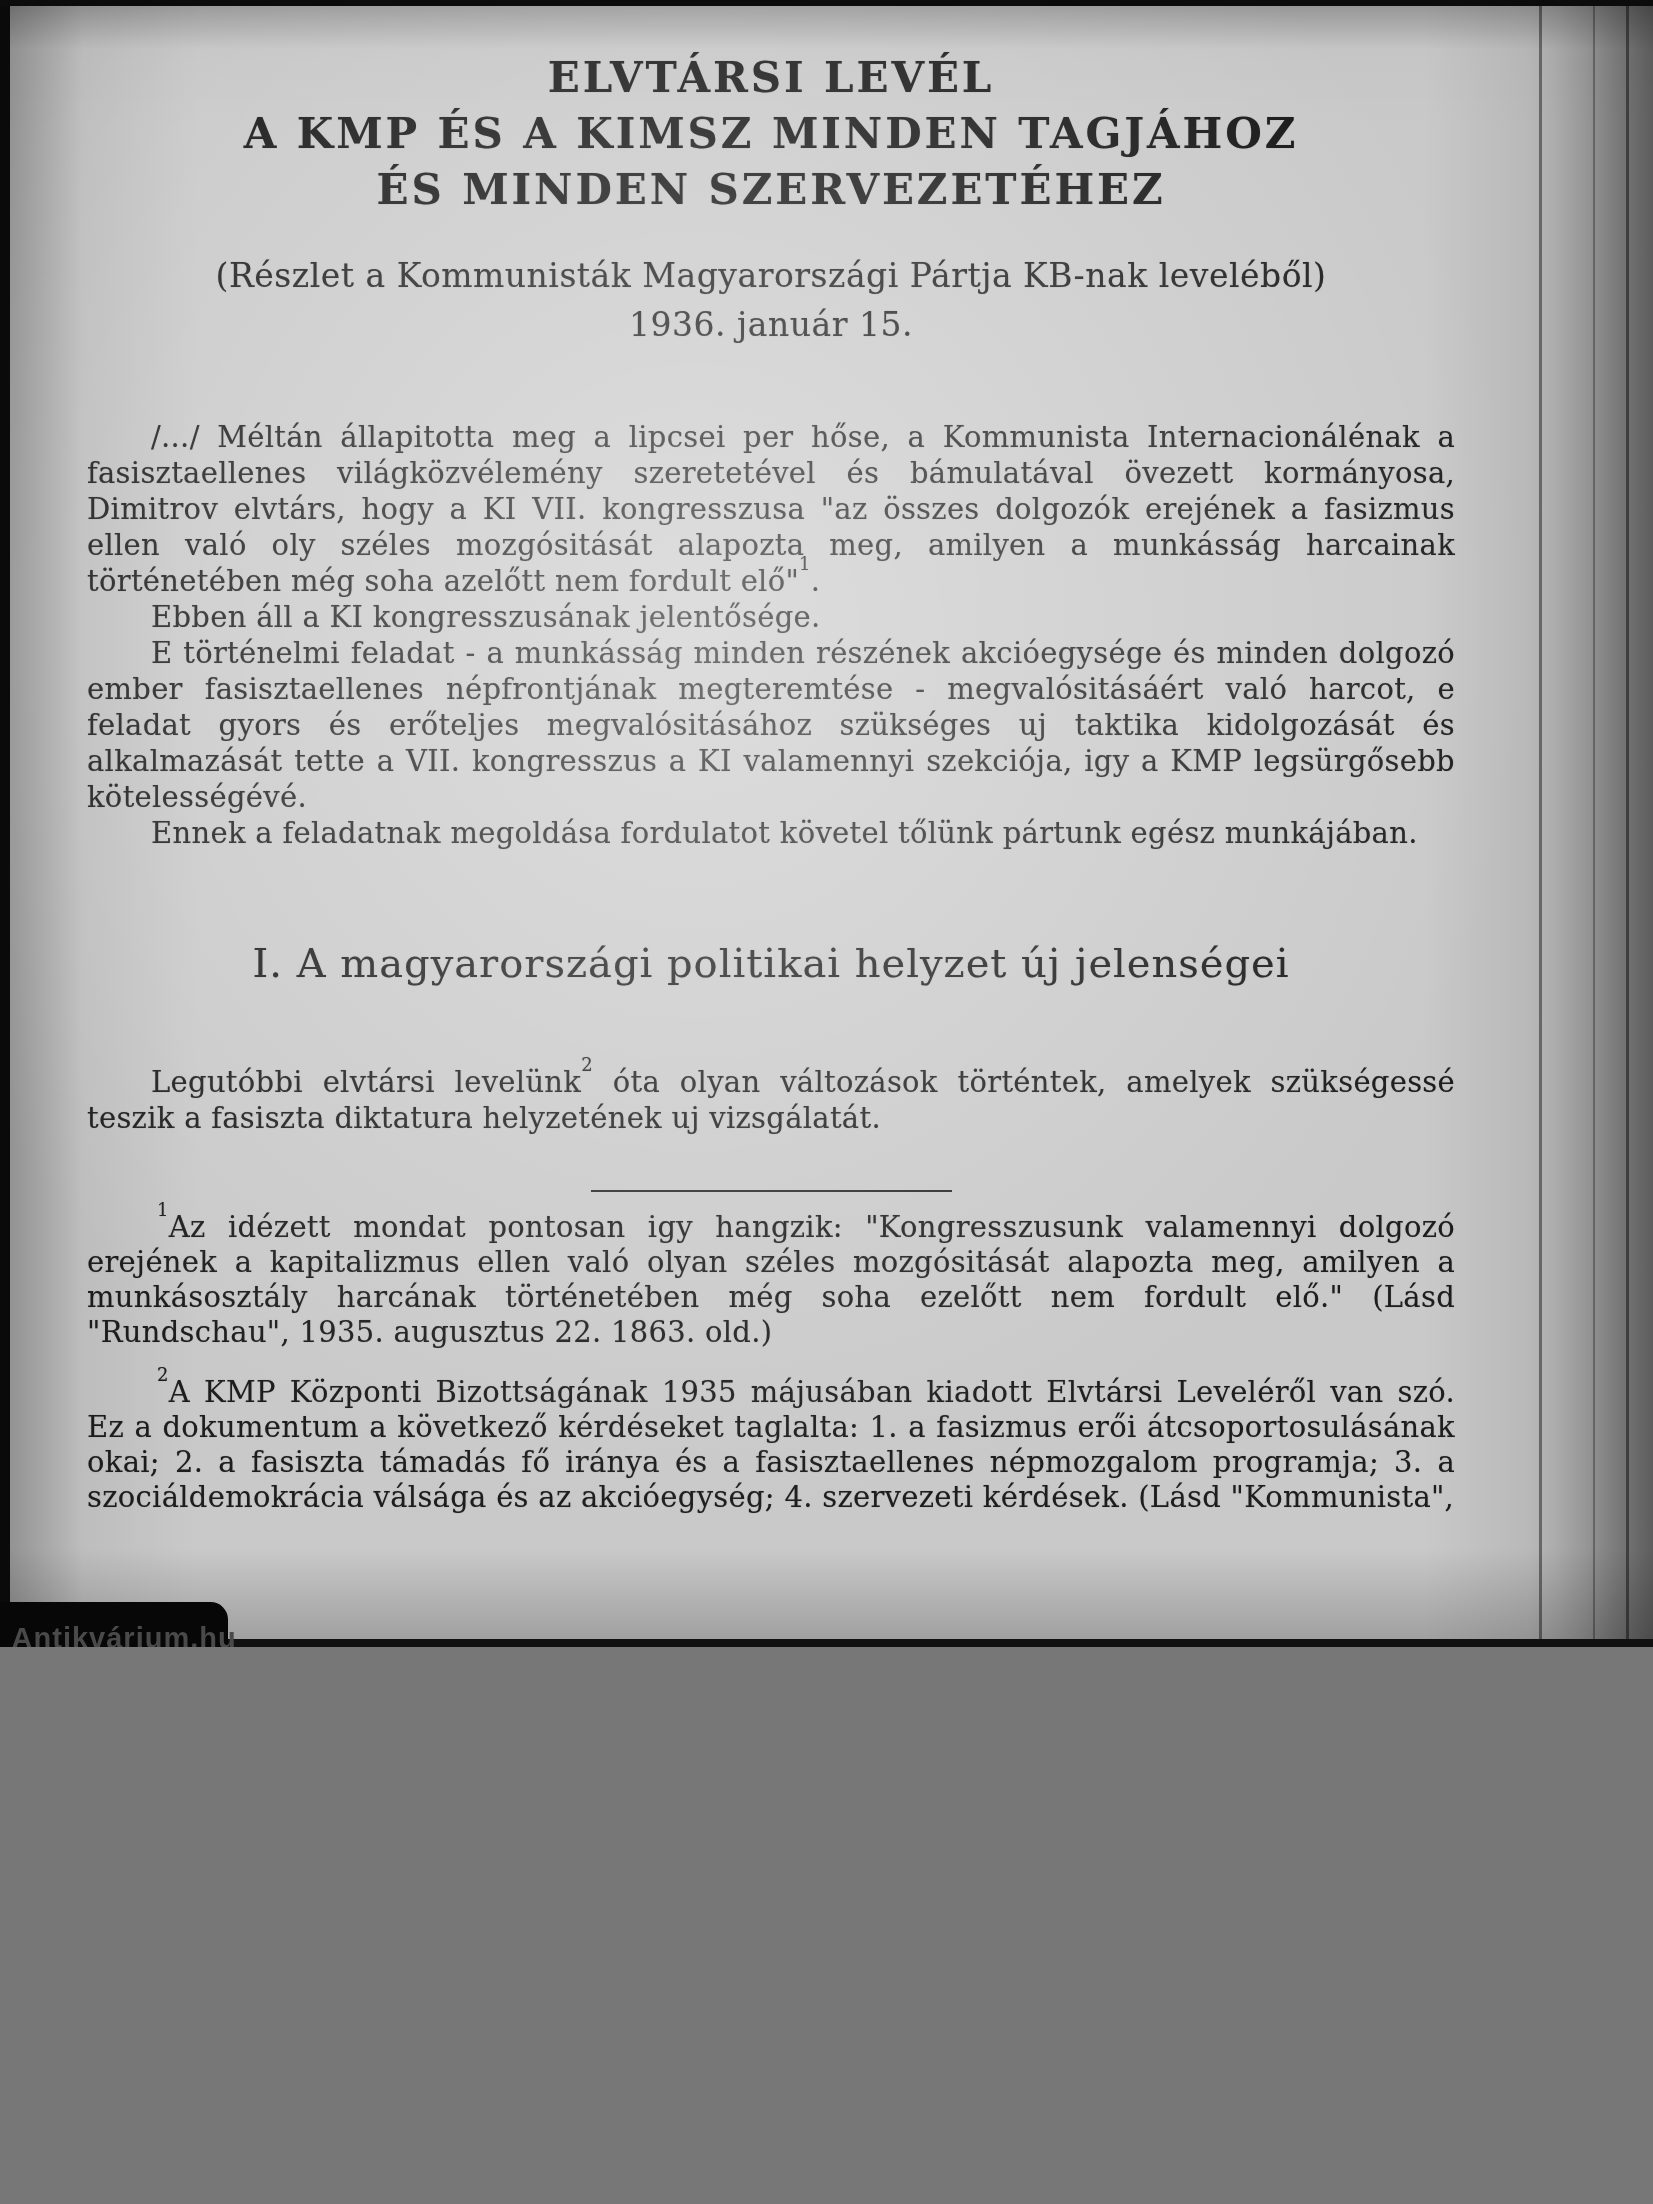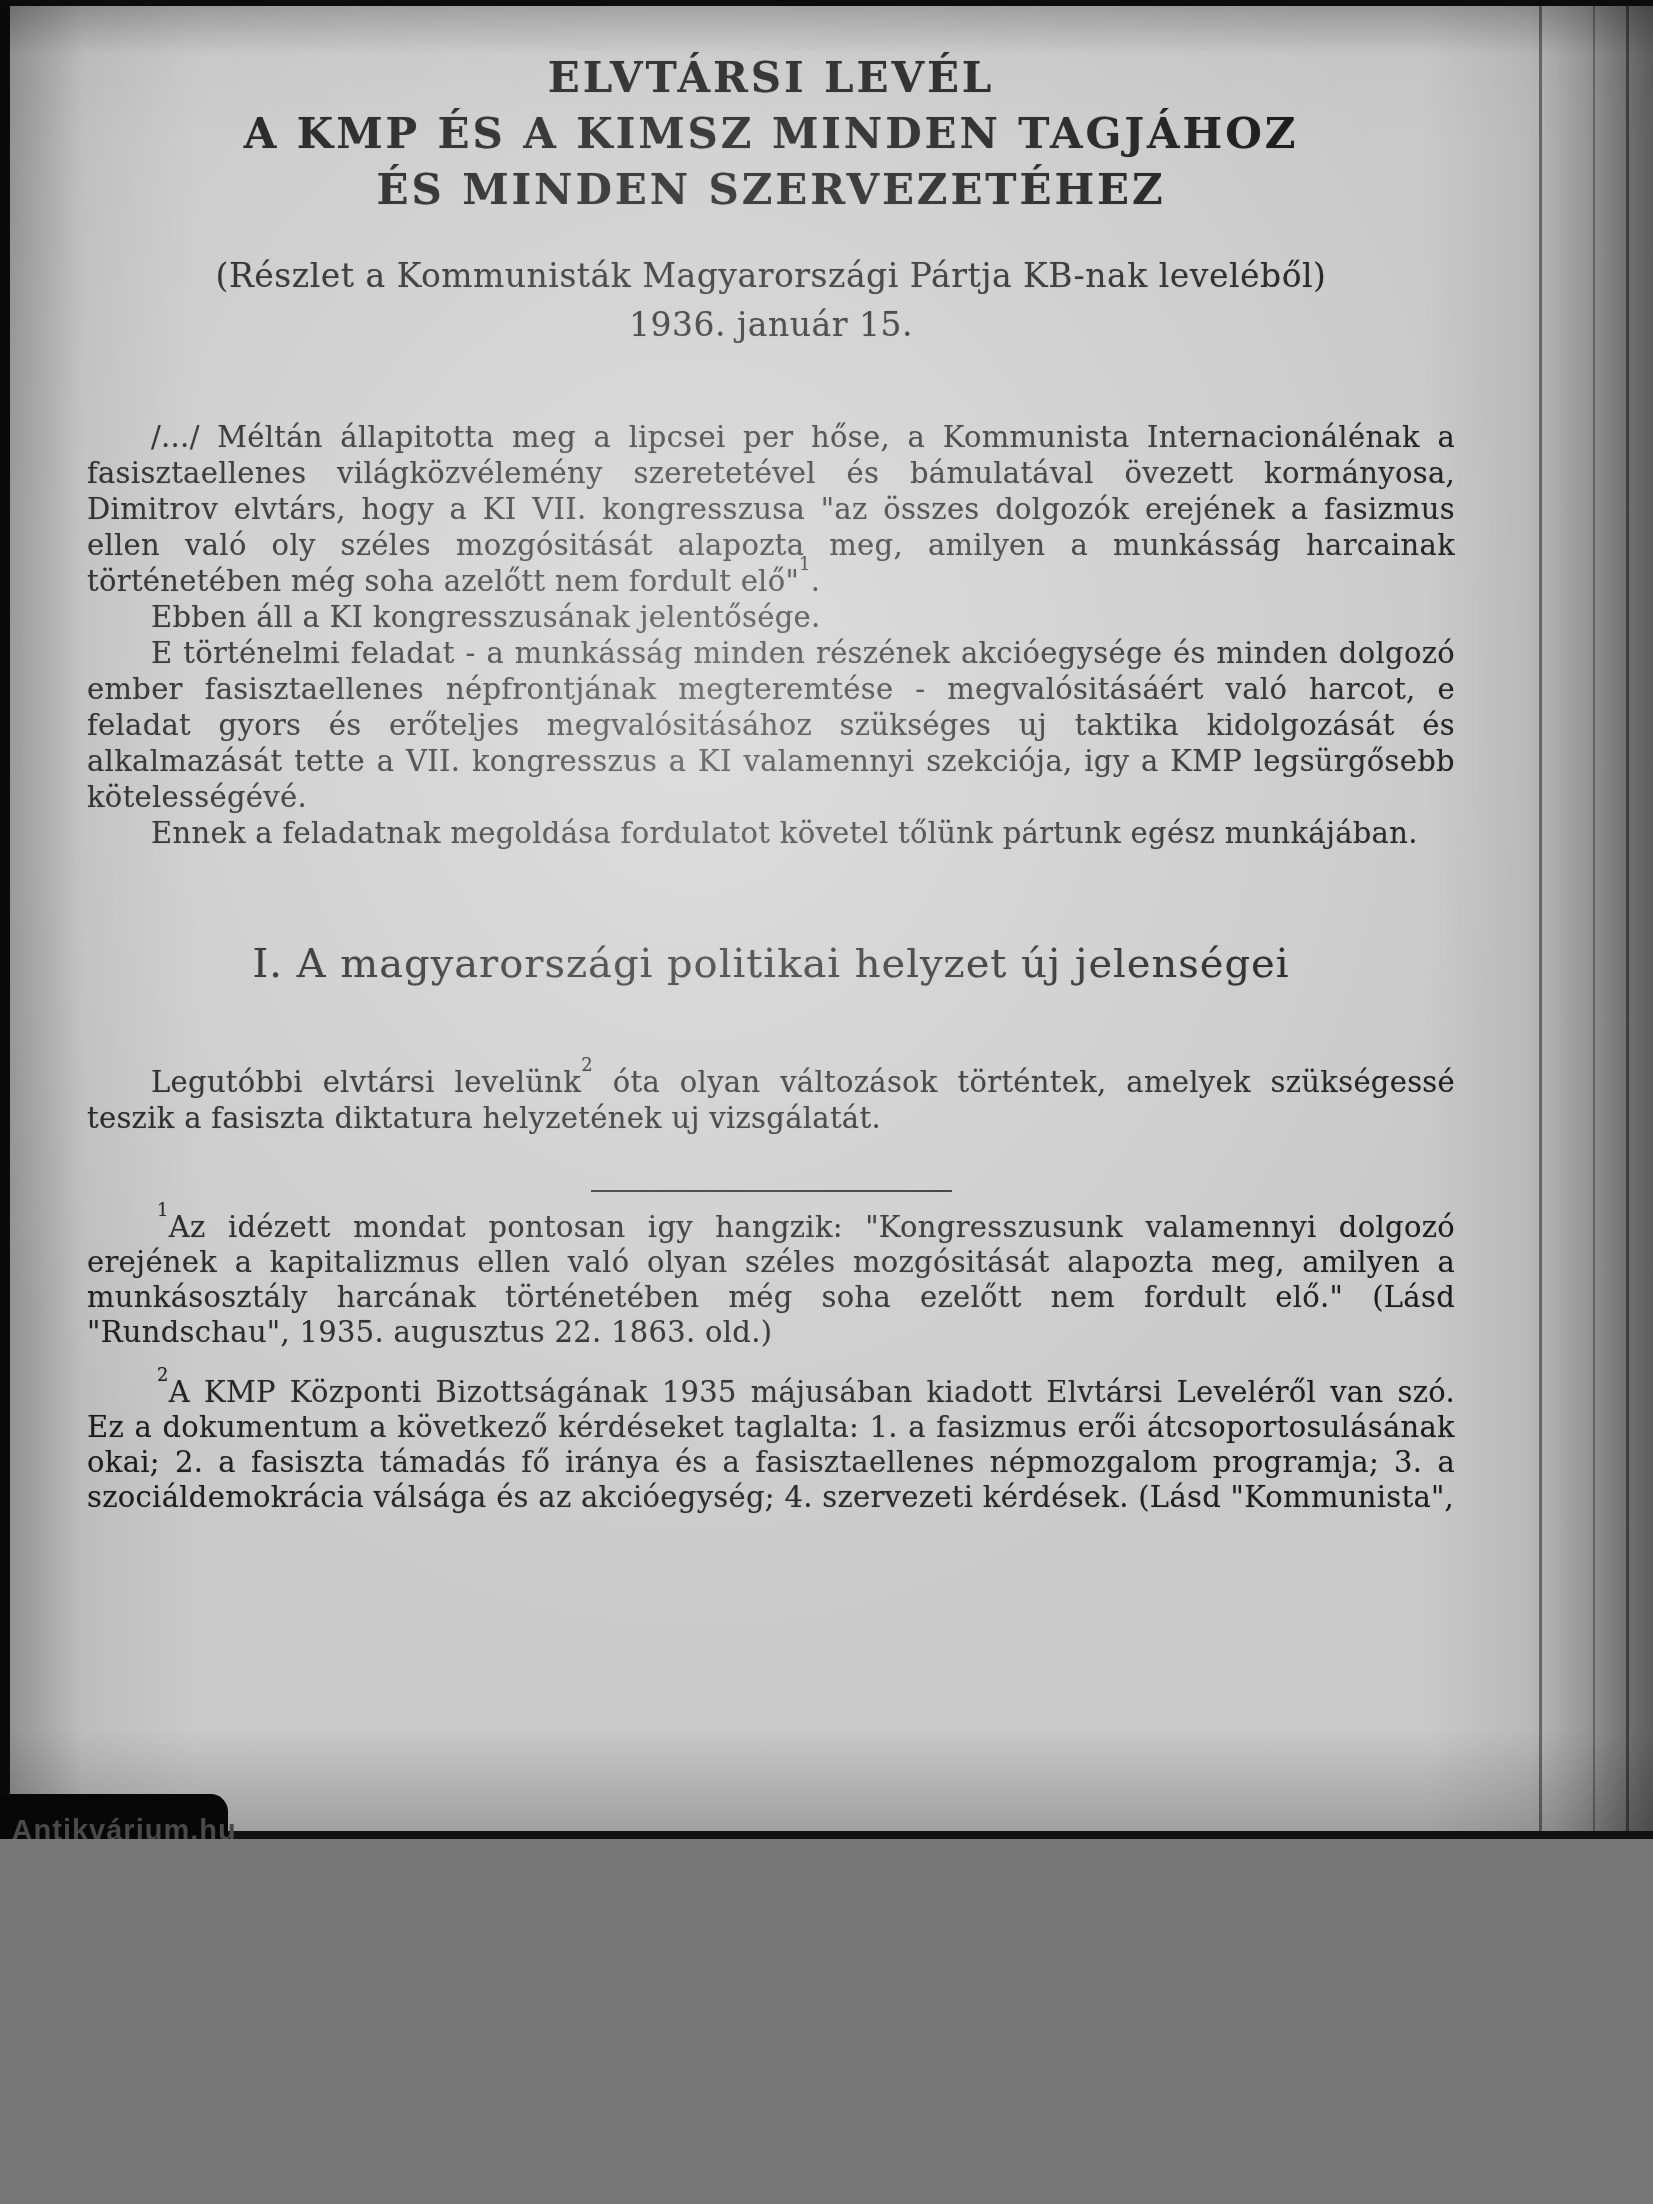--- a/index.html
+++ b/index.html
@@ -3,21 +3,21 @@
 <meta charset="utf-8">
 <style>
   html, body {
     margin: 0;
     padding: 0;
     background: #777;
   }
   .scan {
     position: relative;
     width: 1654px;
-    height: 1839px;
+    height: 1647px;
     background: #c9c9c9;
     overflow: hidden;
     font-family: "DejaVu Serif", "Liberation Serif", serif;
     color: #1d1d1d;
   }
   
   .scan::before {
     content: "";
     position: absolute;
     inset: 0;

